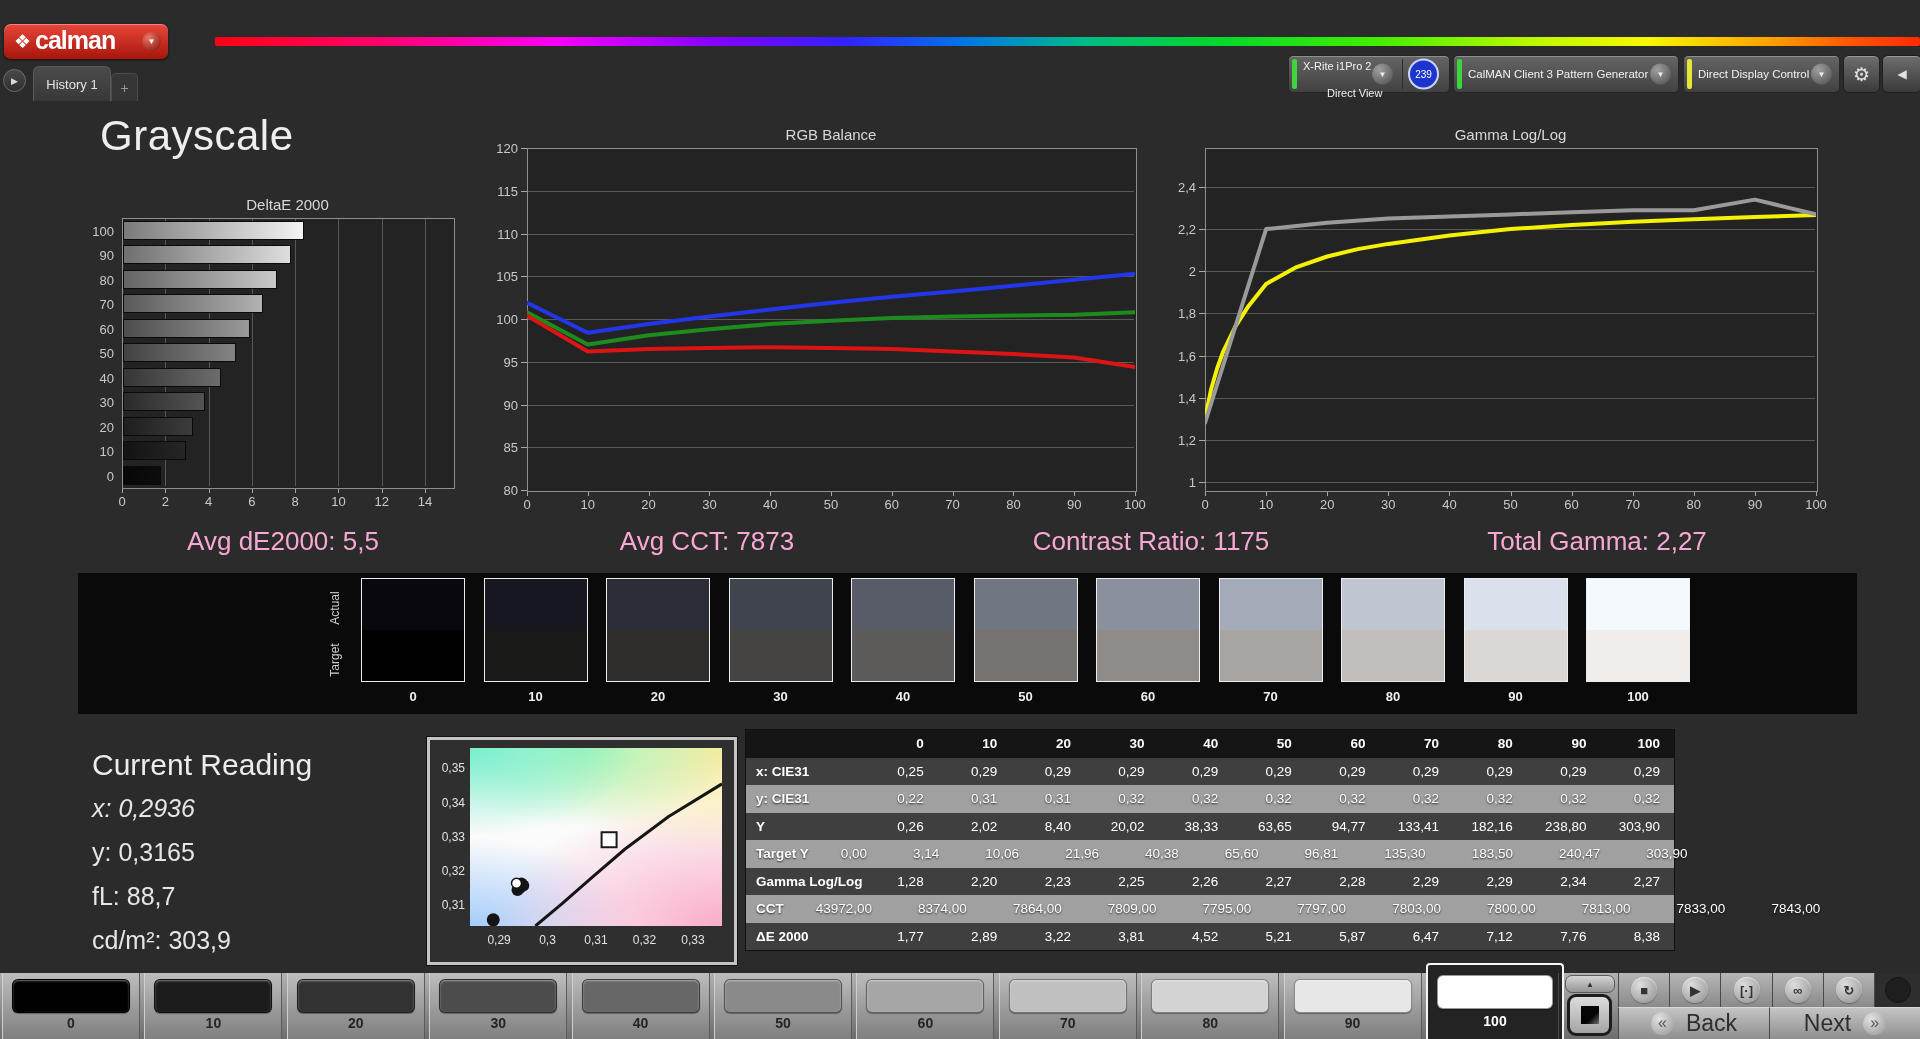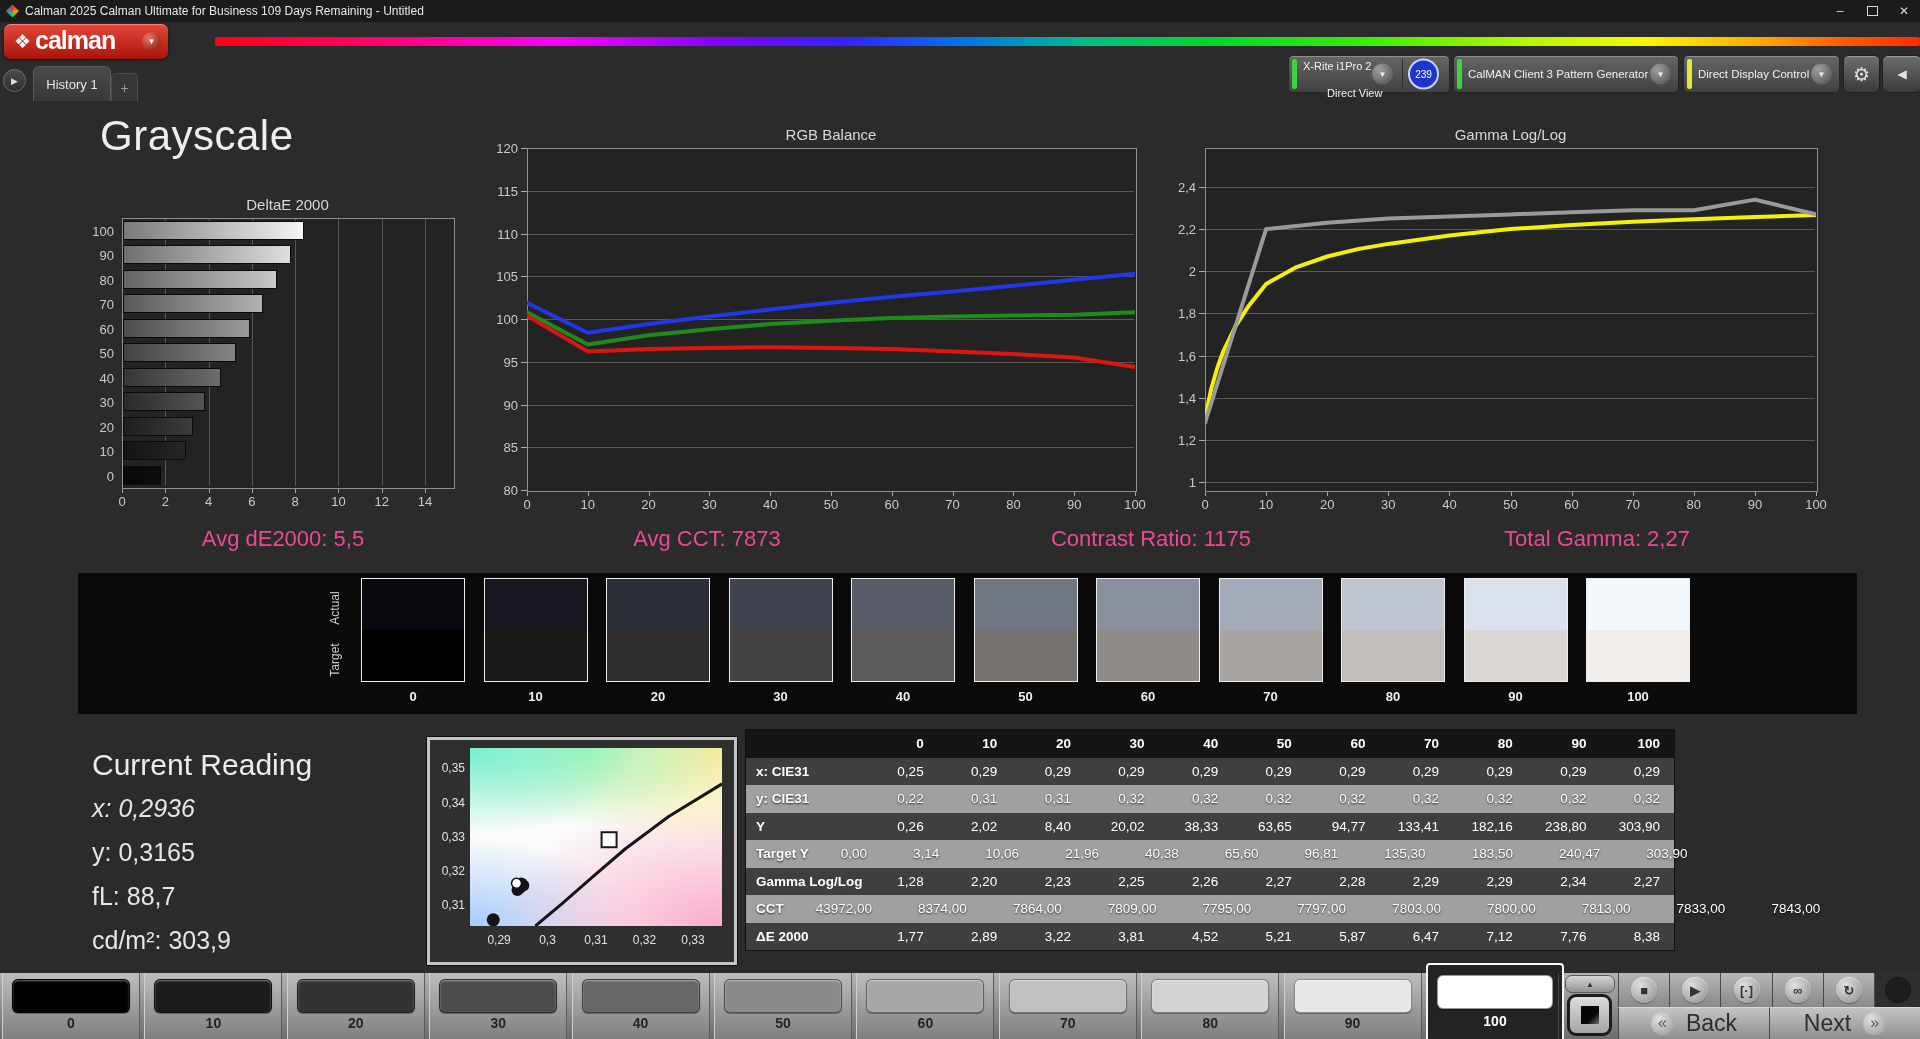--- a/index.html
+++ b/index.html
@@ -51,21 +51,21 @@
   .dd .single{position:absolute;left:14px;top:50%;transform:translateY(-50%);font-size:11.5px;white-space:nowrap;}
   .badge{position:absolute;right:10px;top:50%;transform:translateY(-50%);width:27px;height:27px;border-radius:50%;
     background:#1c35cf;border:2px solid #ccd5f8;color:#fff;font-size:10px;display:flex;align-items:center;justify-content:center;}
   .meterdiv{position:absolute;right:46px;top:3px;bottom:3px;width:1px;background:#2c2c2c;}
   .sqbtn{position:absolute;top:55px;height:36px;border-radius:6px;background:linear-gradient(#6e6e6e,#3a3a3a);
     border:1px solid #1f1f1f;box-shadow:inset 0 1px 0 rgba(255,255,255,.3);color:#e2e2e2;
     display:flex;align-items:center;justify-content:center;}
 
   
   .pagetitle{position:absolute;left:100px;top:112px;font-size:42px;color:#eeeeee;letter-spacing:.5px;}
-  .stat{position:absolute;top:526px;transform:translateX(-50%);font-size:22px;color:#ec4899;white-space:nowrap;}
+  .stat{position:absolute;top:526px;transform:translateX(-50%);font-size:26px;color:#f9a8d4;white-space:nowrap;}
 
   
   .chartwrap{position:absolute;}
   .plot{position:absolute;background:#232323;border:1px solid #8f8f8f;}
   .charttitle{position:absolute;text-align:center;font-size:15px;color:#d8d8d8;}
   .tick{position:absolute;transform:translate(-50%,-50%);font-size:13px;color:#c9c9c9;white-space:nowrap;}
   .tick.yt{transform:translate(-100%,-50%);}
   .grid{position:absolute;background:#585858;}
   .dash{position:absolute;background:#a8a8a8;}
   .dbar{position:absolute;border:1px solid #0a0a0a;box-sizing:border-box;}
@@ -139,35 +139,20 @@
     background:linear-gradient(#c4c4c4,#8f8f8f);border-left:1px solid #4a4a4a;border-top:1px solid #d8d8d8;
     font-size:23px;color:#2e2e2e;}
   .navcirc{width:23px;height:23px;border-radius:50%;background:radial-gradient(circle at 35% 30%,#e2e2e2,#969696);
     display:flex;align-items:center;justify-content:center;font-size:16px;color:#555;padding-bottom:2px;box-sizing:border-box;}
 </style>
 </head>
 <body>
 
 <div class="app">
 
-  <div class="titlebar">
-    <div class="appicon"></div>
-    <span>Calman 2025 Calman Ultimate for Business 109 Days Remaining  - Untitled</span>
-    <div class="wctrls">
-      <div class="wbtn">
-          <span>–</span>
-        </div>
-      <div class="wbtn">
-          <span class="maxbox"></span>
-        </div>
-      <div class="wbtn">
-          <span>✕</span>
-        </div>
-    </div>
-  </div>
 
   <div class="logo">
     <span class="dia">❖</span>
     <span class="word">calman</span>
     <span class="ddc">
         <span>▼</span>
       </span>
   </div>
   <div class="rainbow"></div>
 

